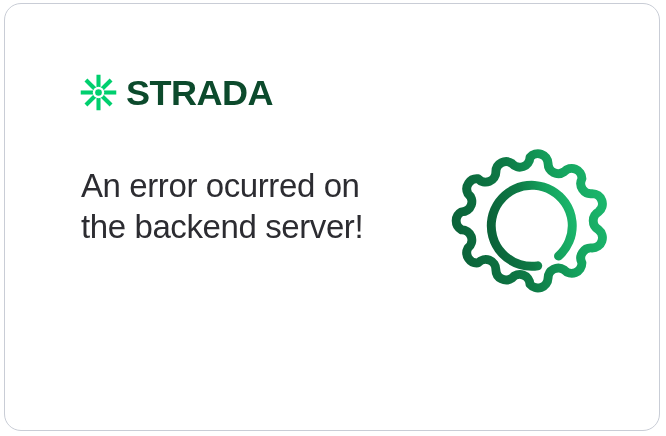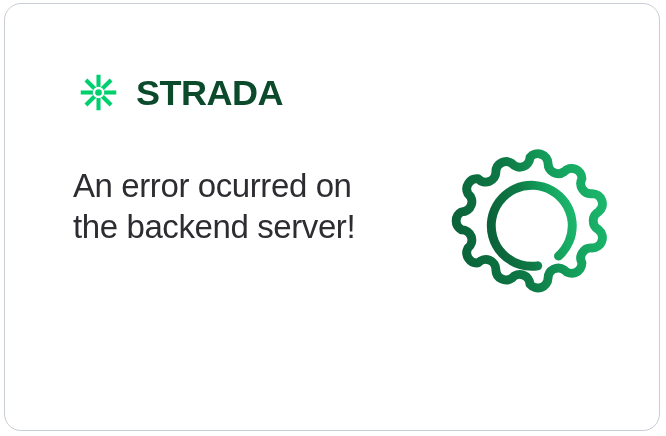--- a/index.html
+++ b/index.html
@@ -29,21 +29,21 @@
     overflow: hidden;
   }
 
   
   #brand-lockup {
     position: absolute;
     left: 75px;
     top: 70px;
     display: flex;
     align-items: center;
-    gap: 19px;
+    gap: 9px;
   }
   #brand-mark {
     width: 37px;
     height: 37px;
     display: block;
     flex: none;
   }
   #brand-wordmark {
     font-family: "Liberation Sans", sans-serif;
     font-size: 35px;
@@ -52,21 +52,21 @@
     letter-spacing: -0.5px;
     color: #0c4a2c;
     white-space: nowrap;
     transform: scaleX(1.03);
     transform-origin: left center;
   }
 
   
   #error-message {
     position: absolute;
-    left: 68px;
+    left: 76px;
     top: 161px;
     width: 300px;
     margin: 0;
     font-family: "Liberation Sans", sans-serif;
     font-size: 33px;
     line-height: 41px;
     font-weight: normal;
     letter-spacing: -0.4px;
     color: #2c2c31;
   }

